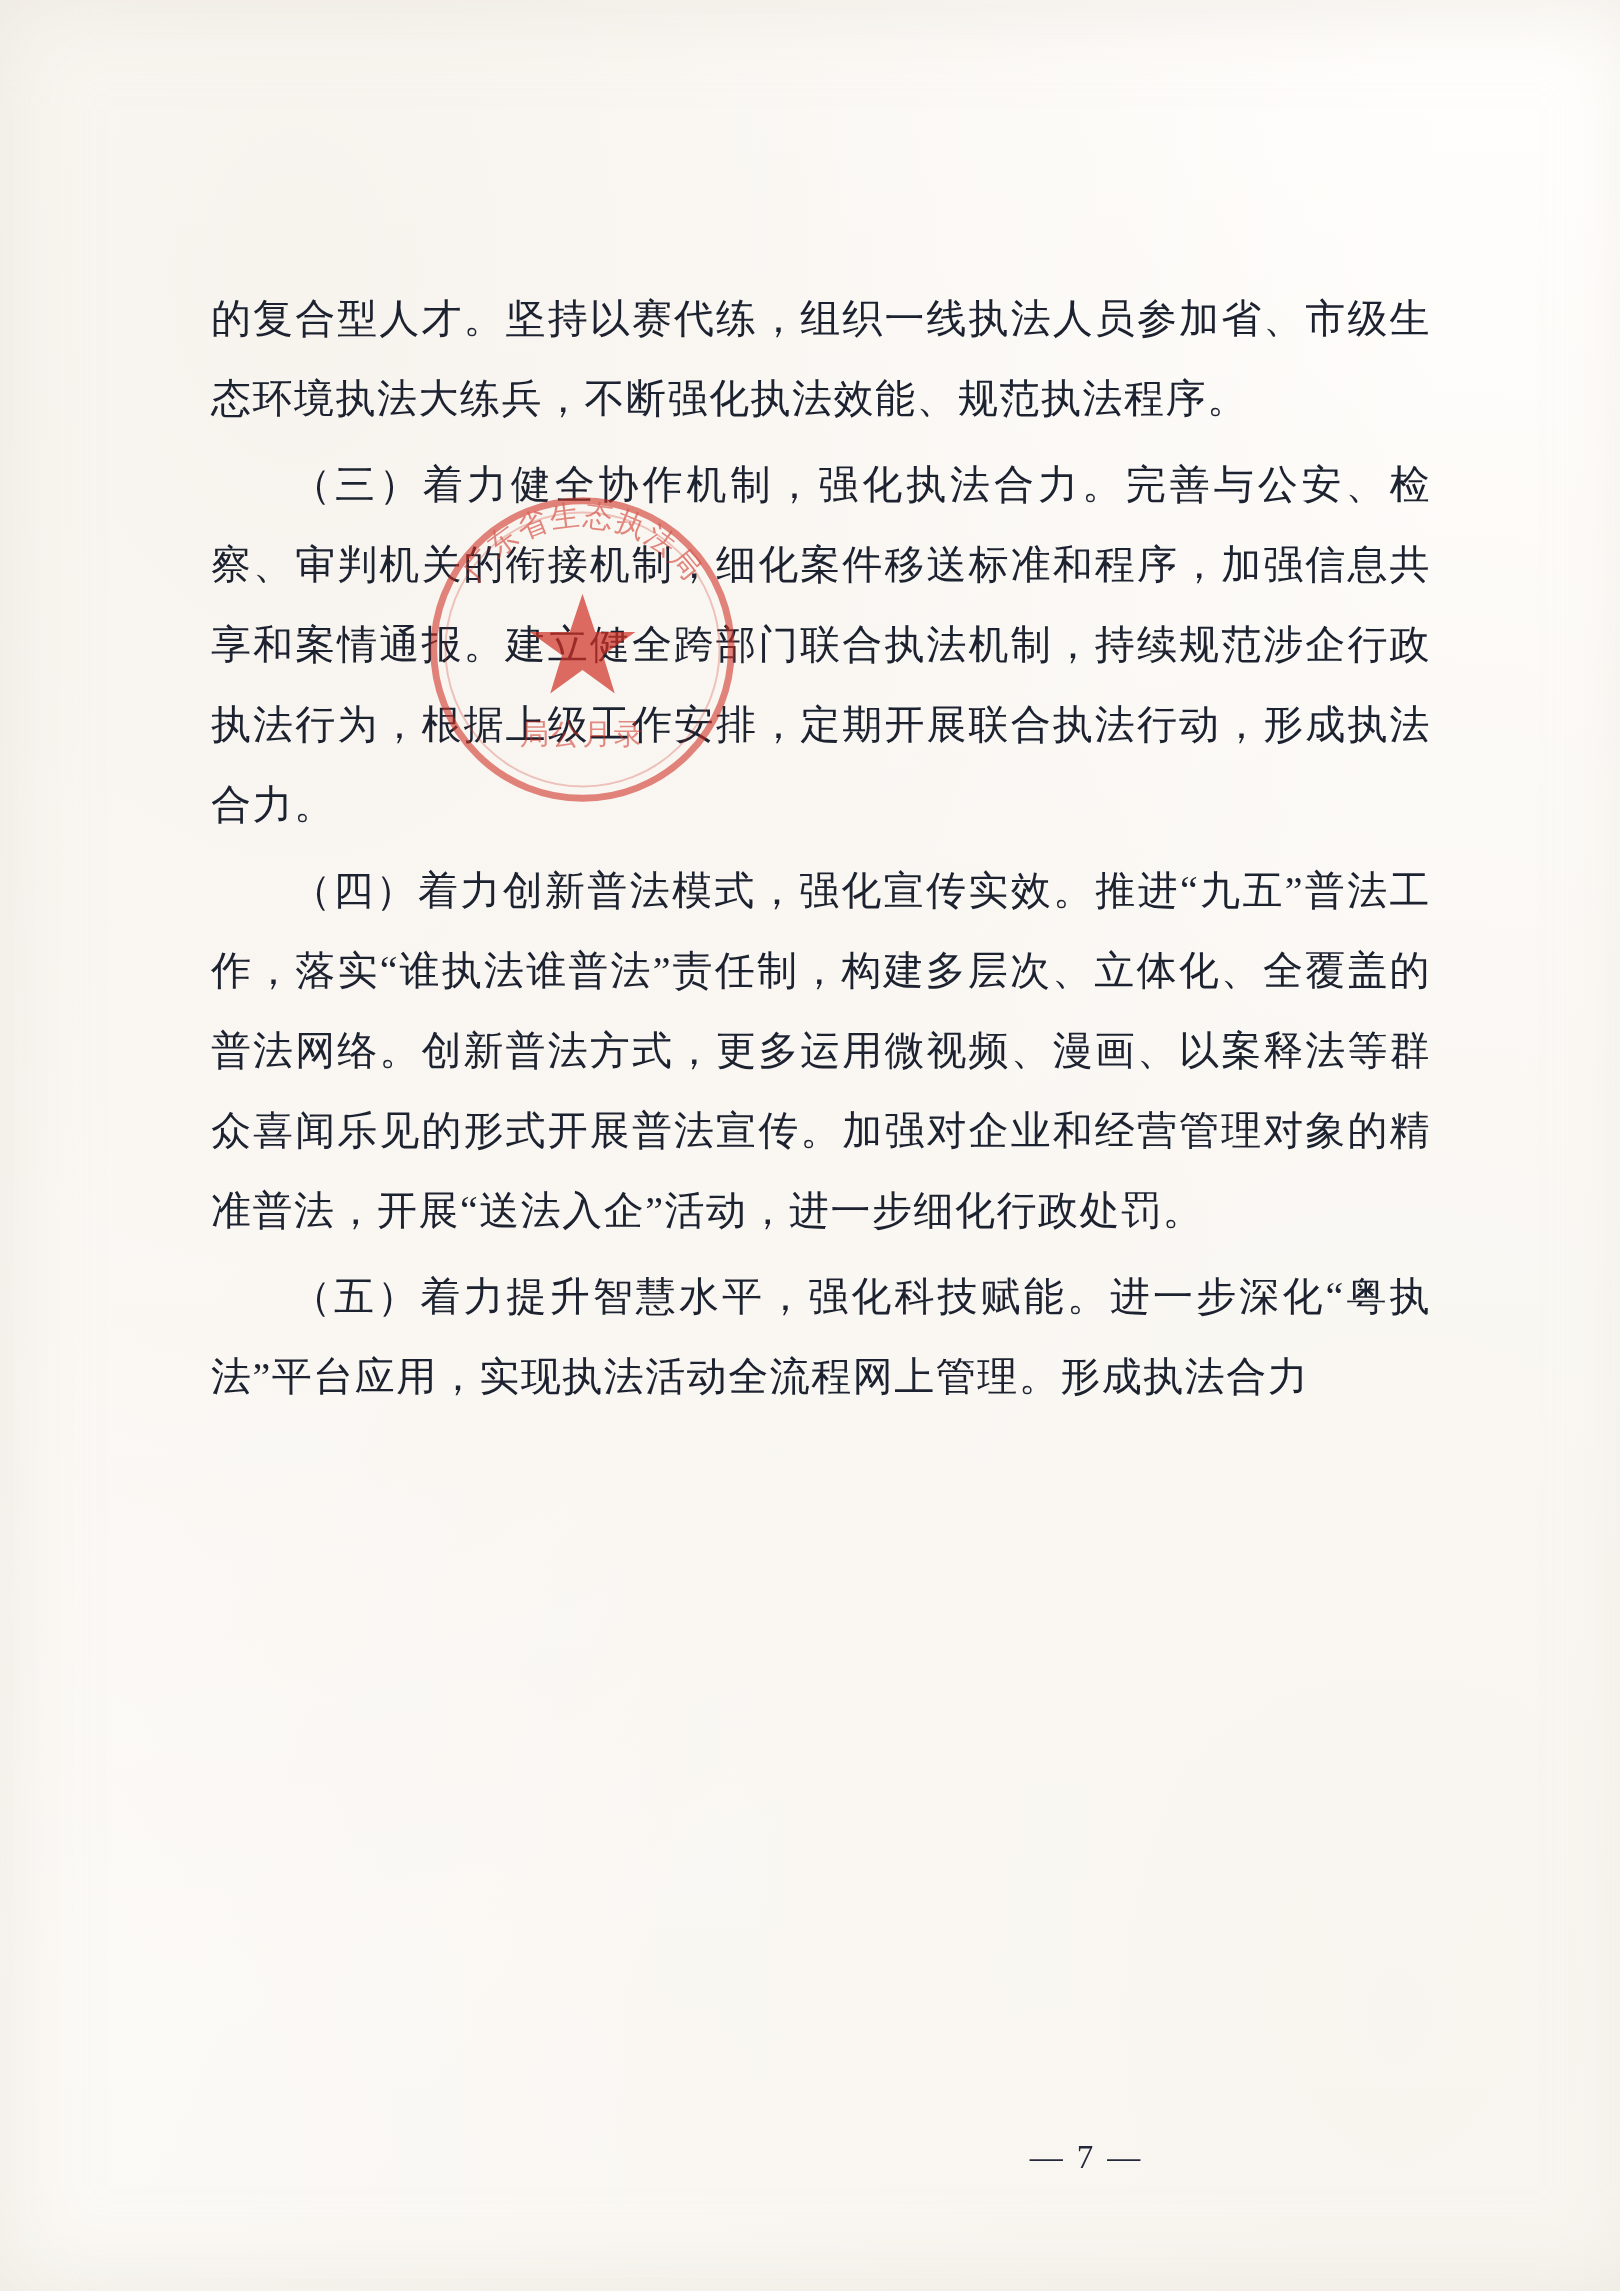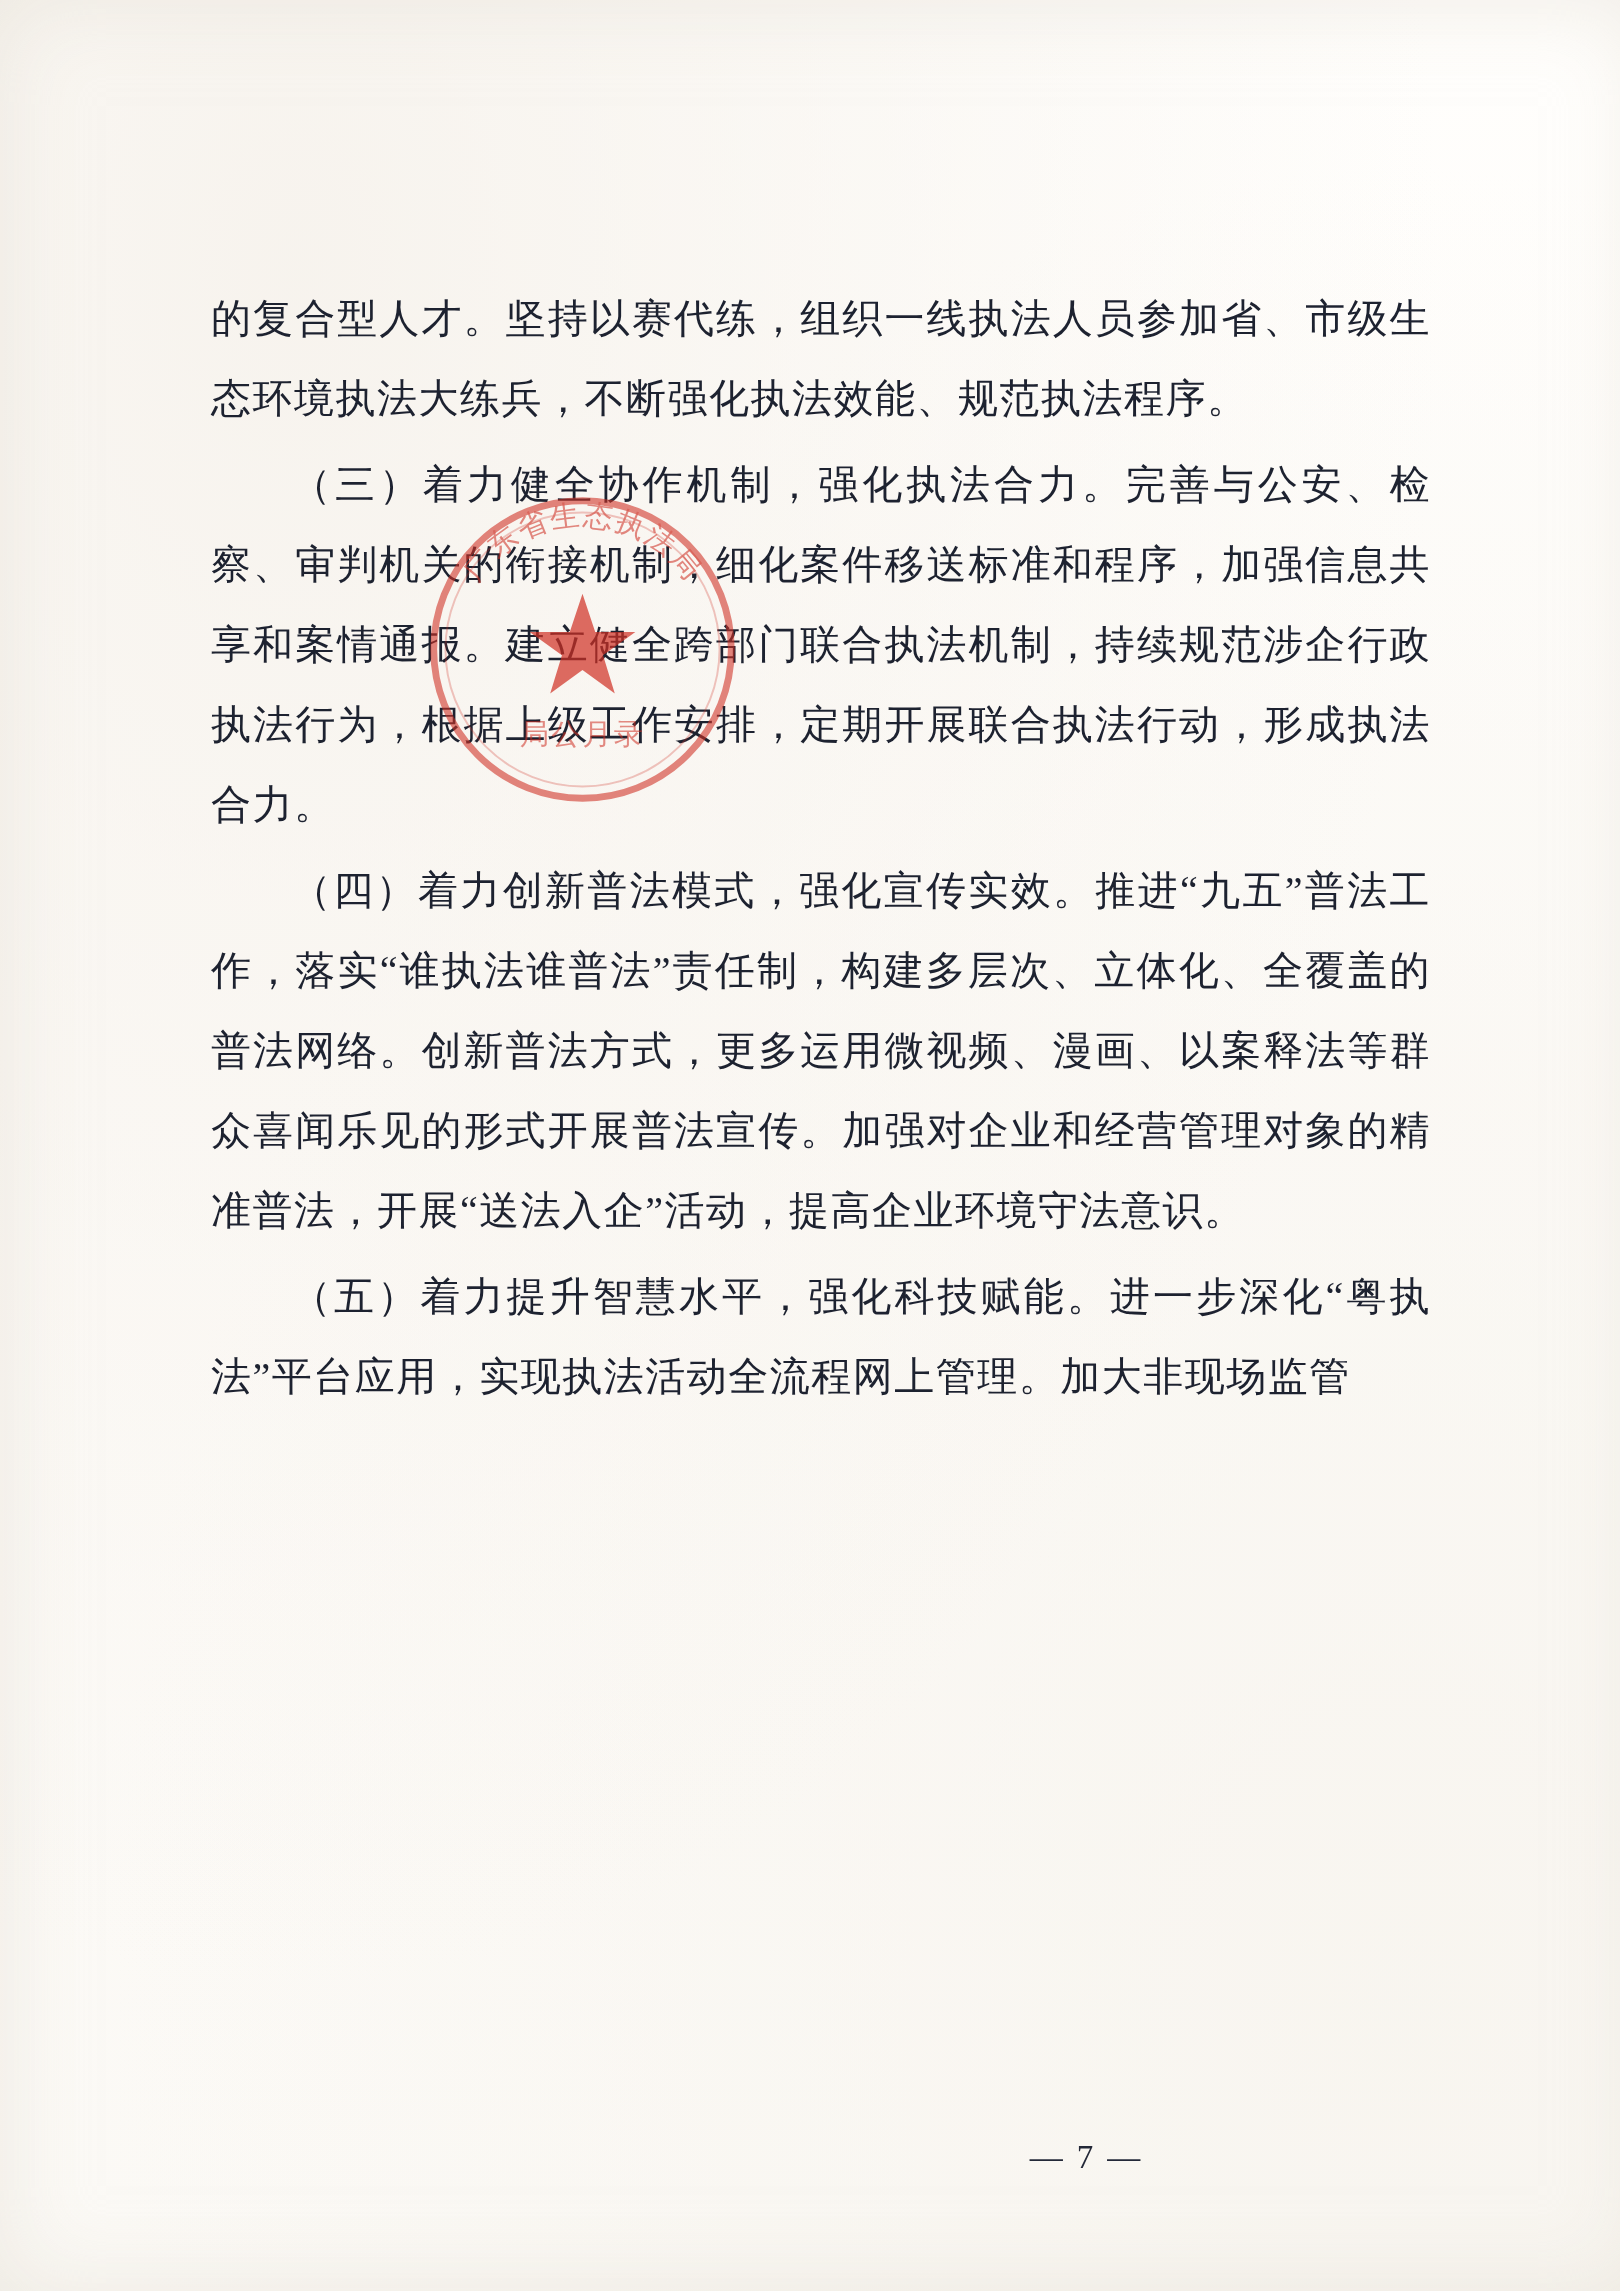--- a/index.html
+++ b/index.html
@@ -87,22 +87,22 @@
 </style>
 </head>
 <body>
 
 <div class="page">
   <div class="paper-tint"></div>
 
   <div class="content">
     <p class="para">的复合型人才。坚持以赛代练，组织一线执法人员参加省、市级生态环境执法大练兵，不断强化执法效能、规范执法程序。</p>
     <p class="para indent">（三）着力健全协作机制，强化执法合力。完善与公安、检察、审判机关的衔接机制，细化案件移送标准和程序，加强信息共享和案情通报。建立健全跨部门联合执法机制，持续规范涉企行政执法行为，根据上级工作安排，定期开展联合执法行动，形成执法合力。</p>
-    <p class="para indent">（四）着力创新普法模式，强化宣传实效。推进“九五”普法工作，落实“谁执法谁普法”责任制，构建多层次、立体化、全覆盖的普法网络。创新普法方式，更多运用微视频、漫画、以案释法等群众喜闻乐见的形式开展普法宣传。加强对企业和经营管理对象的精准普法，开展“送法入企”活动，提高企业环境守法意识。</p>
-    <p class="para indent">（五）着力提升智慧水平，强化科技赋能。进一步深化“粤执法”平台应用，实现执法活动全流程网上管理。加大非现场监管</p>
+    <p class="para indent">（四）着力创新普法模式，强化宣传实效。推进“九五”普法工作，落实“谁执法谁普法”责任制，构建多层次、立体化、全覆盖的普法网络。创新普法方式，更多运用微视频、漫画、以案释法等群众喜闻乐见的形式开展普法宣传。加强对企业和经营管理对象的精准普法，开展“送法入企”活动，进一步细化行政处罚。</p>
+    <p class="para indent">（五）着力提升智慧水平，强化科技赋能。进一步深化“粤执法”平台应用，实现执法活动全流程网上管理。形成执法合力</p>
   </div>
 
   <div class="seal">
     <svg width="323" height="323" viewBox="0 0 330 330" aria-hidden="true">
       <circle cx="165" cy="165" r="152" fill="none" stroke="#cf3024" stroke-width="7" opacity="0.75"></circle>
       <circle cx="165" cy="165" r="140" fill="none" stroke="#cf3024" stroke-width="2" opacity="0.35"></circle>
       <polygon points="165,108 178,147 219,147 186,171 198,210 165,186 132,210 144,171 111,147 152,147" fill="#cf3024" opacity="0.9"></polygon>
       <path id="arcTop" d="M 38 165 A 127 127 0 0 1 292 165" fill="none"></path>
       <text class="seal-text" opacity="0.72">
         <textPath href="#arcTop" startOffset="50%" text-anchor="middle">广东省生态执法局</textPath>

